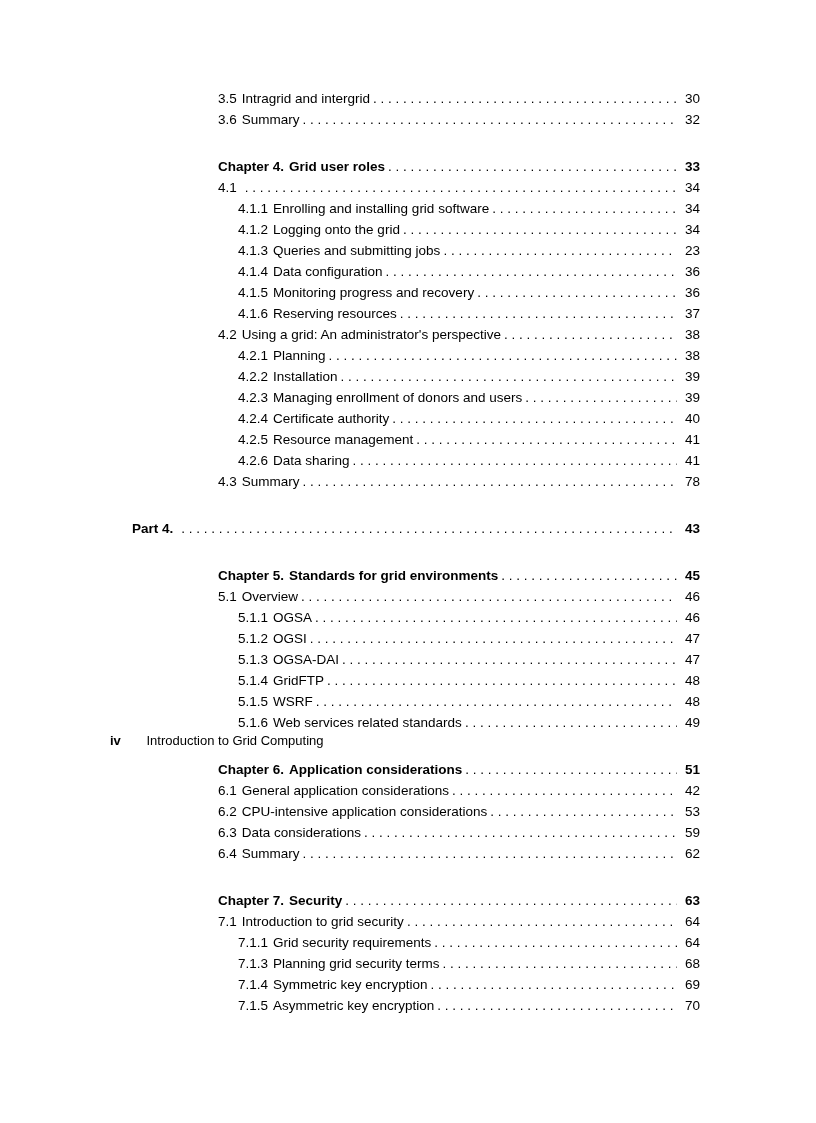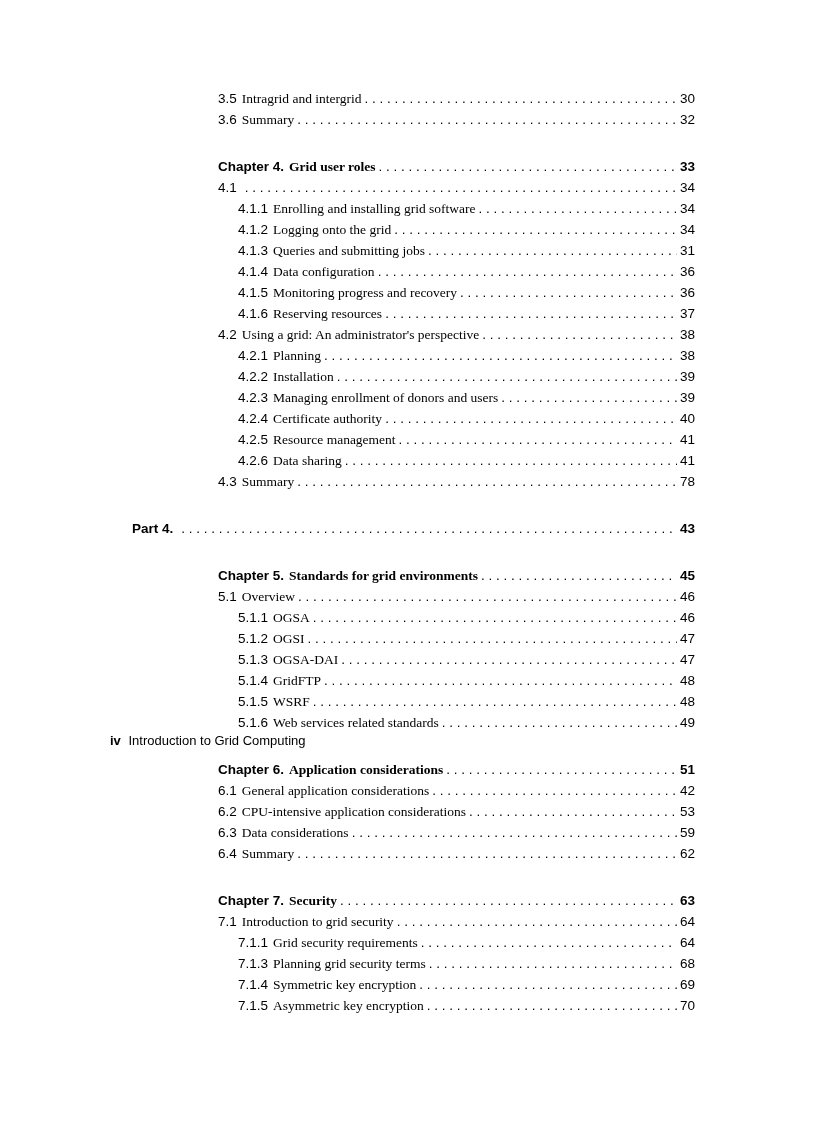--- a/index.html
+++ b/index.html
@@ -31,53 +31,54 @@
   .entry {
     display: flex;
     align-items: baseline;
     line-height: 21px;
     white-space: nowrap;
   }
   .entry.l1 { padding-left: 0; }
   .entry.l2 { padding-left: 20px; }
   .entry .label { flex: 0 0 auto; }
   .entry .num { flex: 0 0 auto; margin-right: 5px; }
-  .entry .title { flex: 0 0 auto; font-family: Liberation Serif, serif; }
+  .entry .title { flex: 0 0 auto; }
   .entry .dots {
     flex: 1 1 auto;
     overflow: hidden;
     margin: 0 3px;
   }
   .entry .dots::before {
     content: ". . . . . . . . . . . . . . . . . . . . . . . . . . . . . . . . . . . . . . . . . . . . . . . . . . . . . . . . . . . . . . . . . . . . . . . . . . . . . . . . . . . . . . . . . . . . . . . . . . . . . . . . . . . . . . . . . . . . . . . . . .";
     display: inline-block;
     white-space: nowrap;
     font-size: 13.5px;
     letter-spacing: 0;
   }
   .entry .page-num {
     flex: 0 0 auto;
+    text-align: right;
     min-width: 20px;
   }
   .entry.chapter .label, .entry.chapter .title, .entry.chapter .page-num,
   .entry.part .label, .entry.part .title, .entry.part .page-num {
     font-weight: bold;
   }
   .entry.part {
     margin-left: -86px;
   }
   .footer {
     position: absolute;
     bottom: 54px;
     left: 110px;
     font-size: 13px;
   }
   .footer .pn {
     font-weight: bold;
-    margin-right: 4px;
+    margin-right: 22px;
   }
 </style>
 </head>
 <body>
 
 <div class="page">
   <div class="toc" id="toc">
       <div class="block">
         <div class="entry l1">
           <span class="label num">3.5</span>
@@ -113,21 +114,21 @@
         <div class="entry l2">
           <span class="label num">4.1.2</span>
           <span class="title">Logging onto the grid</span>
           <span class="dots"></span>
           <span class="page-num">34</span>
         </div>
         <div class="entry l2">
           <span class="label num">4.1.3</span>
           <span class="title">Queries and submitting jobs</span>
           <span class="dots"></span>
-          <span class="page-num">31</span>
+          <span class="page-num">23</span>
         </div>
         <div class="entry l2">
           <span class="label num">4.1.4</span>
           <span class="title">Data configuration</span>
           <span class="dots"></span>
           <span class="page-num">36</span>
         </div>
         <div class="entry l2">
           <span class="label num">4.1.5</span>
           <span class="title">Monitoring progress and recovery</span>

